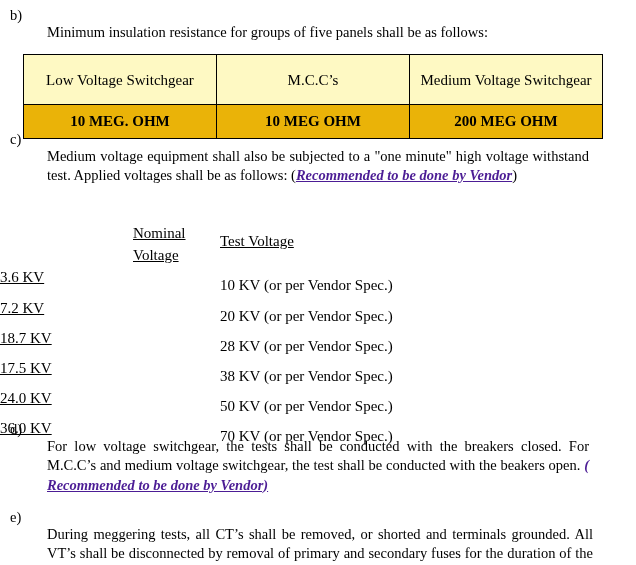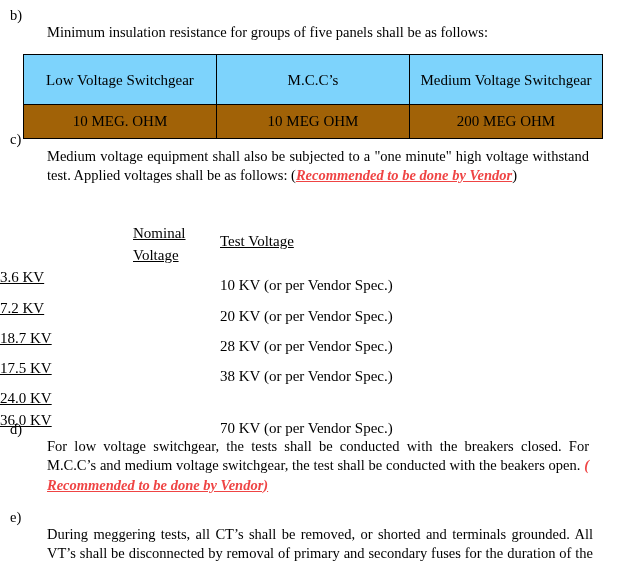--- a/index.html
+++ b/index.html
@@ -38,21 +38,21 @@
   }
   .clause .body {
     flex: 1 1 auto;
     text-align: justify;
     padding-right: 30px;
   }
   .clause .body p {
     margin: 17px;
   }
   .red-italic {
-    color: #ef4444;
+    color: #4c1d95;
     font-style: italic;
     font-weight: bold;
     text-decoration: underline;
   }
 
   
   #clause-b {
     position: absolute;
     left: 0;
     top: 6px;
@@ -72,27 +72,28 @@
     table-layout: fixed;
   }
   table.volt-table td {
     border: 1px solid #000000;
     text-align: center;
     vertical-align: middle;
     font-size: 15px;
     padding: 3px 2px;
   }
   table.volt-table tr.head td {
-    background: #7dd3fc;
+    background: #fef9c3;
     height: 43px;
     line-height: 1.2;
   }
   table.volt-table tr.vals td {
     height: 27px;
-    background: #a16207;
+    background: #eab308;
+    font-weight: bold;
   }
 
   
   #clause-c {
     position: absolute;
     left: 0;
     top: 130px;
     width: 636px;
   }
 
@@ -202,20 +203,21 @@
     <div class="vrow">
       <div class="c1">18.7 KV</div>
       <div class="c2">28 KV (or per Vendor Spec.)</div>
     </div>
     <div class="vrow">
       <div class="c1">17.5 KV</div>
       <div class="c2">38 KV (or per Vendor Spec.)</div>
     </div>
     <div class="vrow">
       <div class="c1">24.0 KV</div>
+      <div class="c2">50 KV (or per Vendor Spec.)</div>
     </div>
     <div class="vrow">
       <div class="c1">36.0 KV</div>
       <div class="c2">70 KV (or per Vendor Spec.)</div>
     </div>
   </div>
 
   <div class="clause" id="clause-d">
     <div class="marker">d)</div>
     <div class="body">

